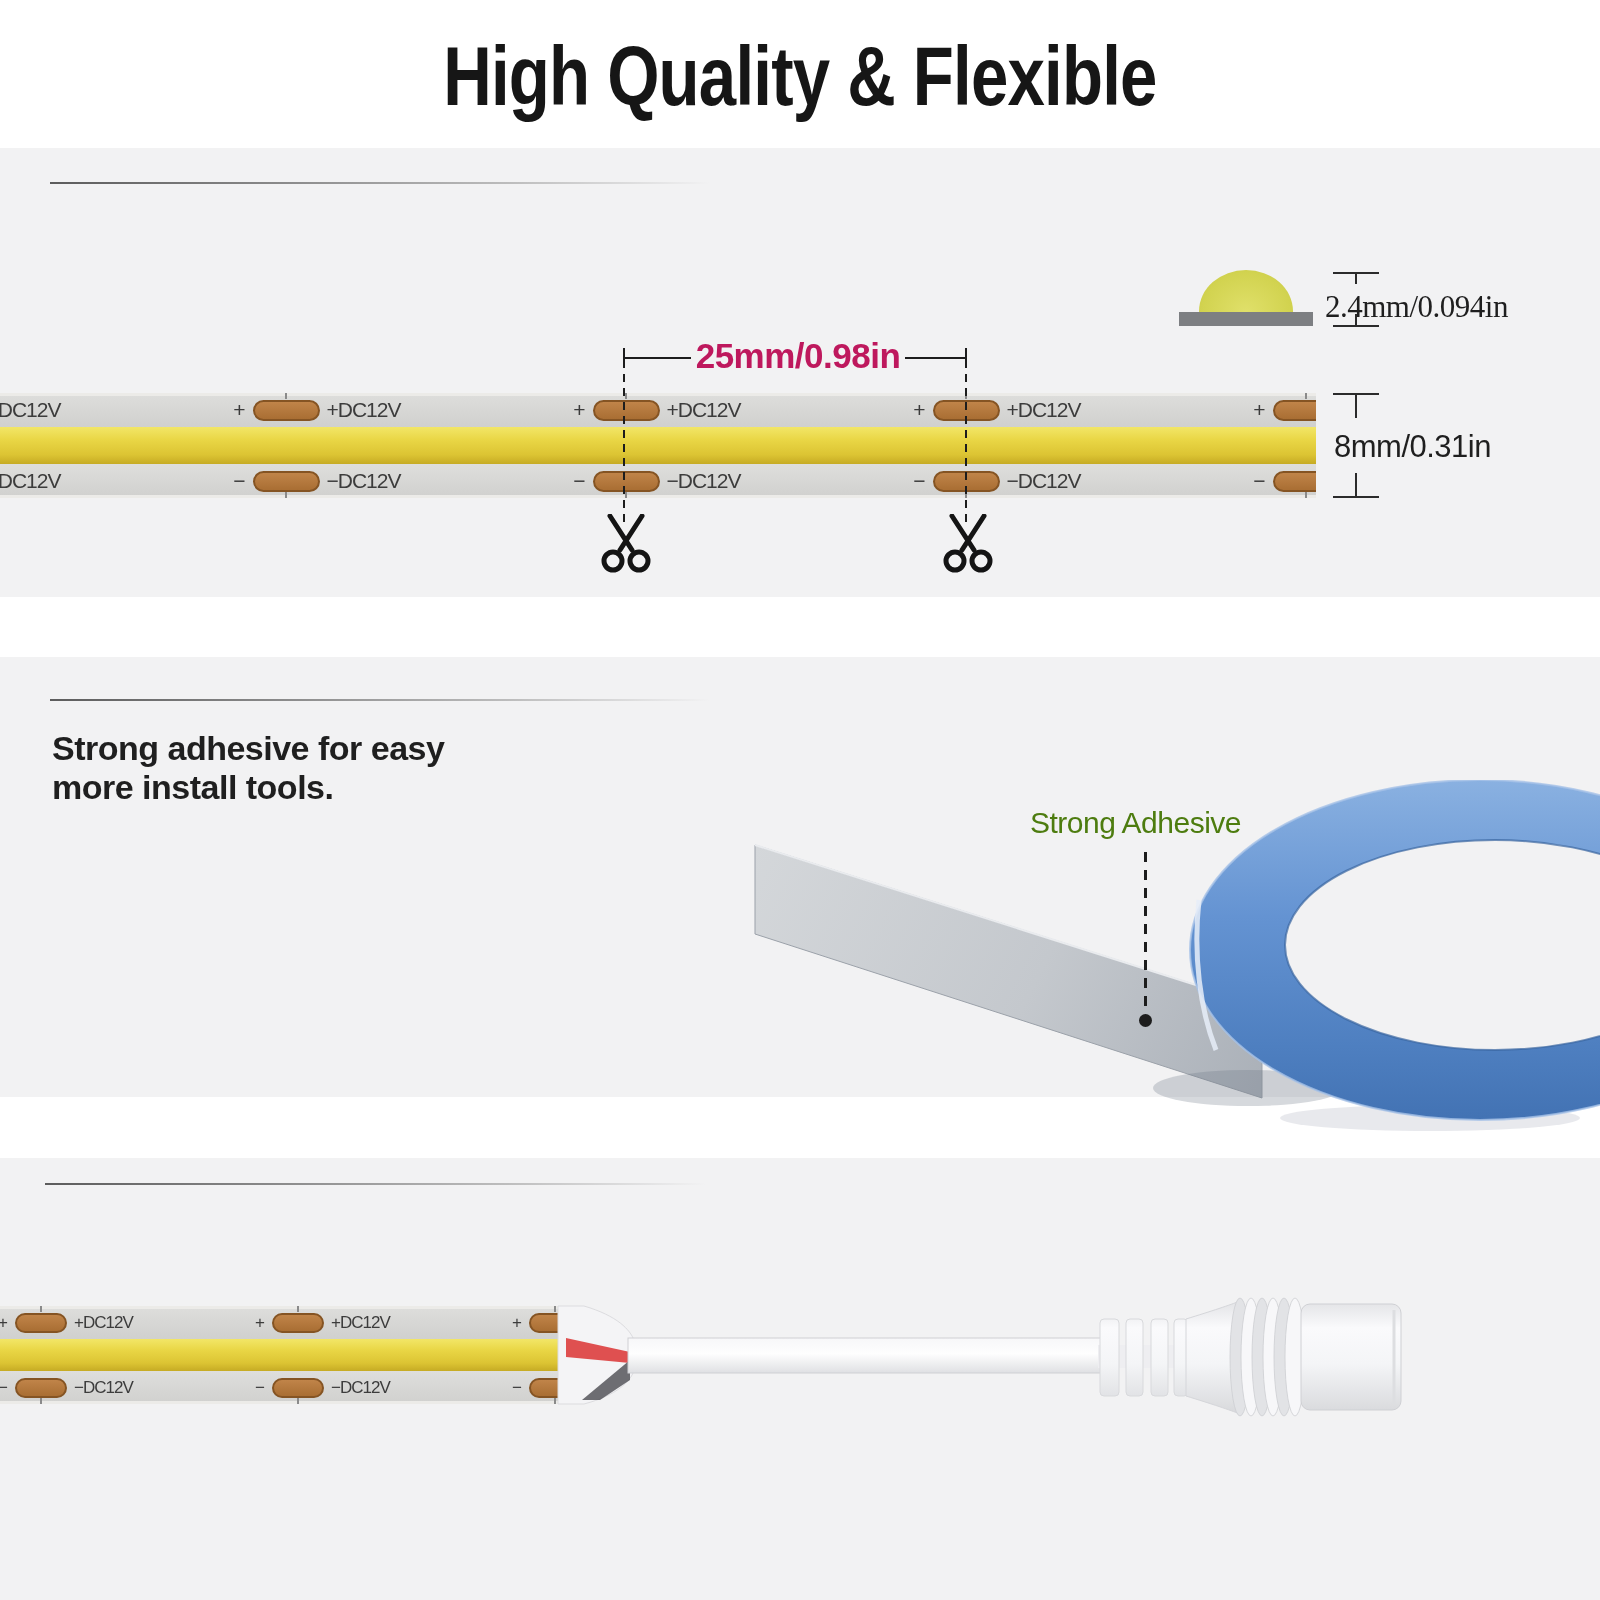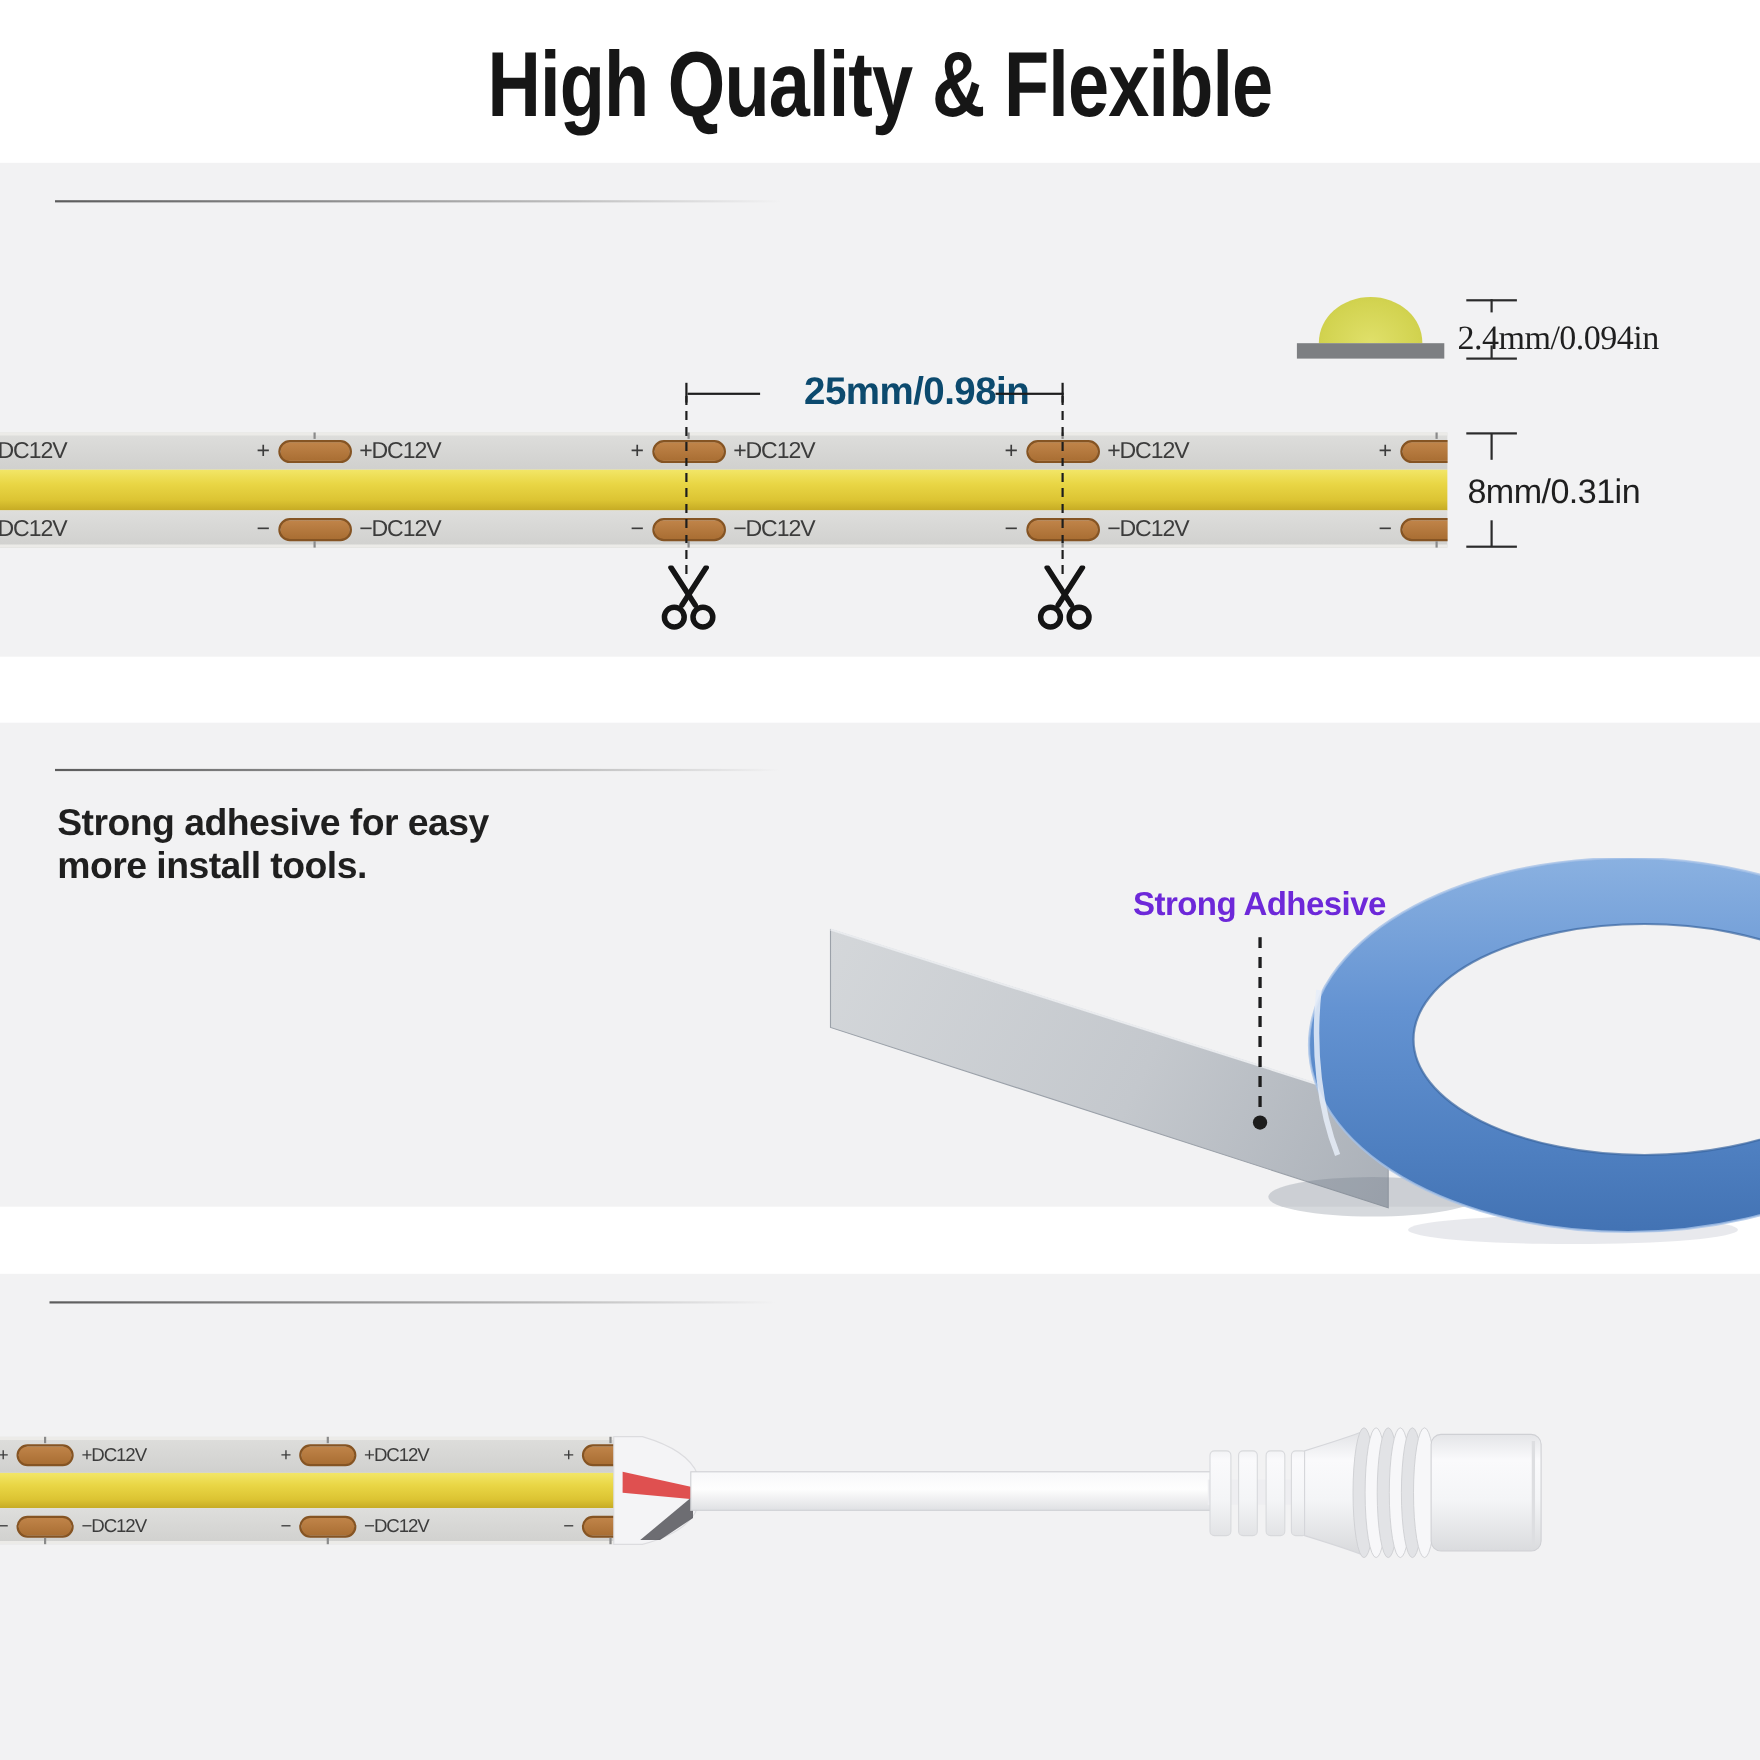--- a/index.html
+++ b/index.html
@@ -23,30 +23,30 @@
   .led-band{background:linear-gradient(#f2e667,#e9d645 35%,#dcc433 75%,#c6ab24);}
   .sig,.lab{position:absolute;letter-spacing:-1px;white-space:nowrap;}
   .sig{text-align:right;}
   .pad{position:absolute;background:linear-gradient(#c08449,#a96e33);border:2px solid #855423;
        border-radius:12px;box-sizing:border-box;}
   .tick{position:absolute;width:2px;height:6px;background:#8a8a8a;}
   
   .dim-h{position:absolute;height:2px;background:#1d1d1d;}
   .dim-tick{position:absolute;width:2px;height:18px;background:#1d1d1d;}
   .dashline{position:absolute;width:2px;background:repeating-linear-gradient(#1d1d1d 0 8px,transparent 8px 14px);}
-  .dim-text{position:absolute;font-weight:bold;color:#0c4a6e;letter-spacing:-0.5px;margin-left:43px;}
+  .dim-text{position:absolute;font-weight:bold;color:#be185d;text-align:center;letter-spacing:-0.5px;}
   .mk-h{position:absolute;height:2px;background:#2b2b2b;}
   .mk-v{position:absolute;width:2px;background:#2b2b2b;}
   .measure-text{position:absolute;color:#1f1f1f;letter-spacing:-0.5px;white-space:nowrap;}
   
   .dome{position:absolute;border-radius:48px 48px 0 0 / 42px 42px 0 0;
         background:radial-gradient(ellipse at 50% 100%, #e0e06a 0%, #d2d350 65%, #c6c741 100%);}
   .dome-base{position:absolute;background:#7d7f82;}
   
-  .callout{position:absolute;font-weight:bold;color:#6d28d9;letter-spacing:-0.5px;white-space:nowrap;}
+  .callout{position:absolute;font-weight:normal;color:#4d7c0f;letter-spacing:-0.5px;white-space:nowrap;}
   .leader{position:absolute;width:3px;background:repeating-linear-gradient(#1d1d1d 0 10px,transparent 10px 18px);}
   .leader-dot{position:absolute;width:13px;height:13px;border-radius:50%;background:#1d1d1d;}
 </style>
 </head>
 <body>
 
 <div class="page">
 
   <div class="h1">
     <span>High Quality &amp; Flexible</span>

